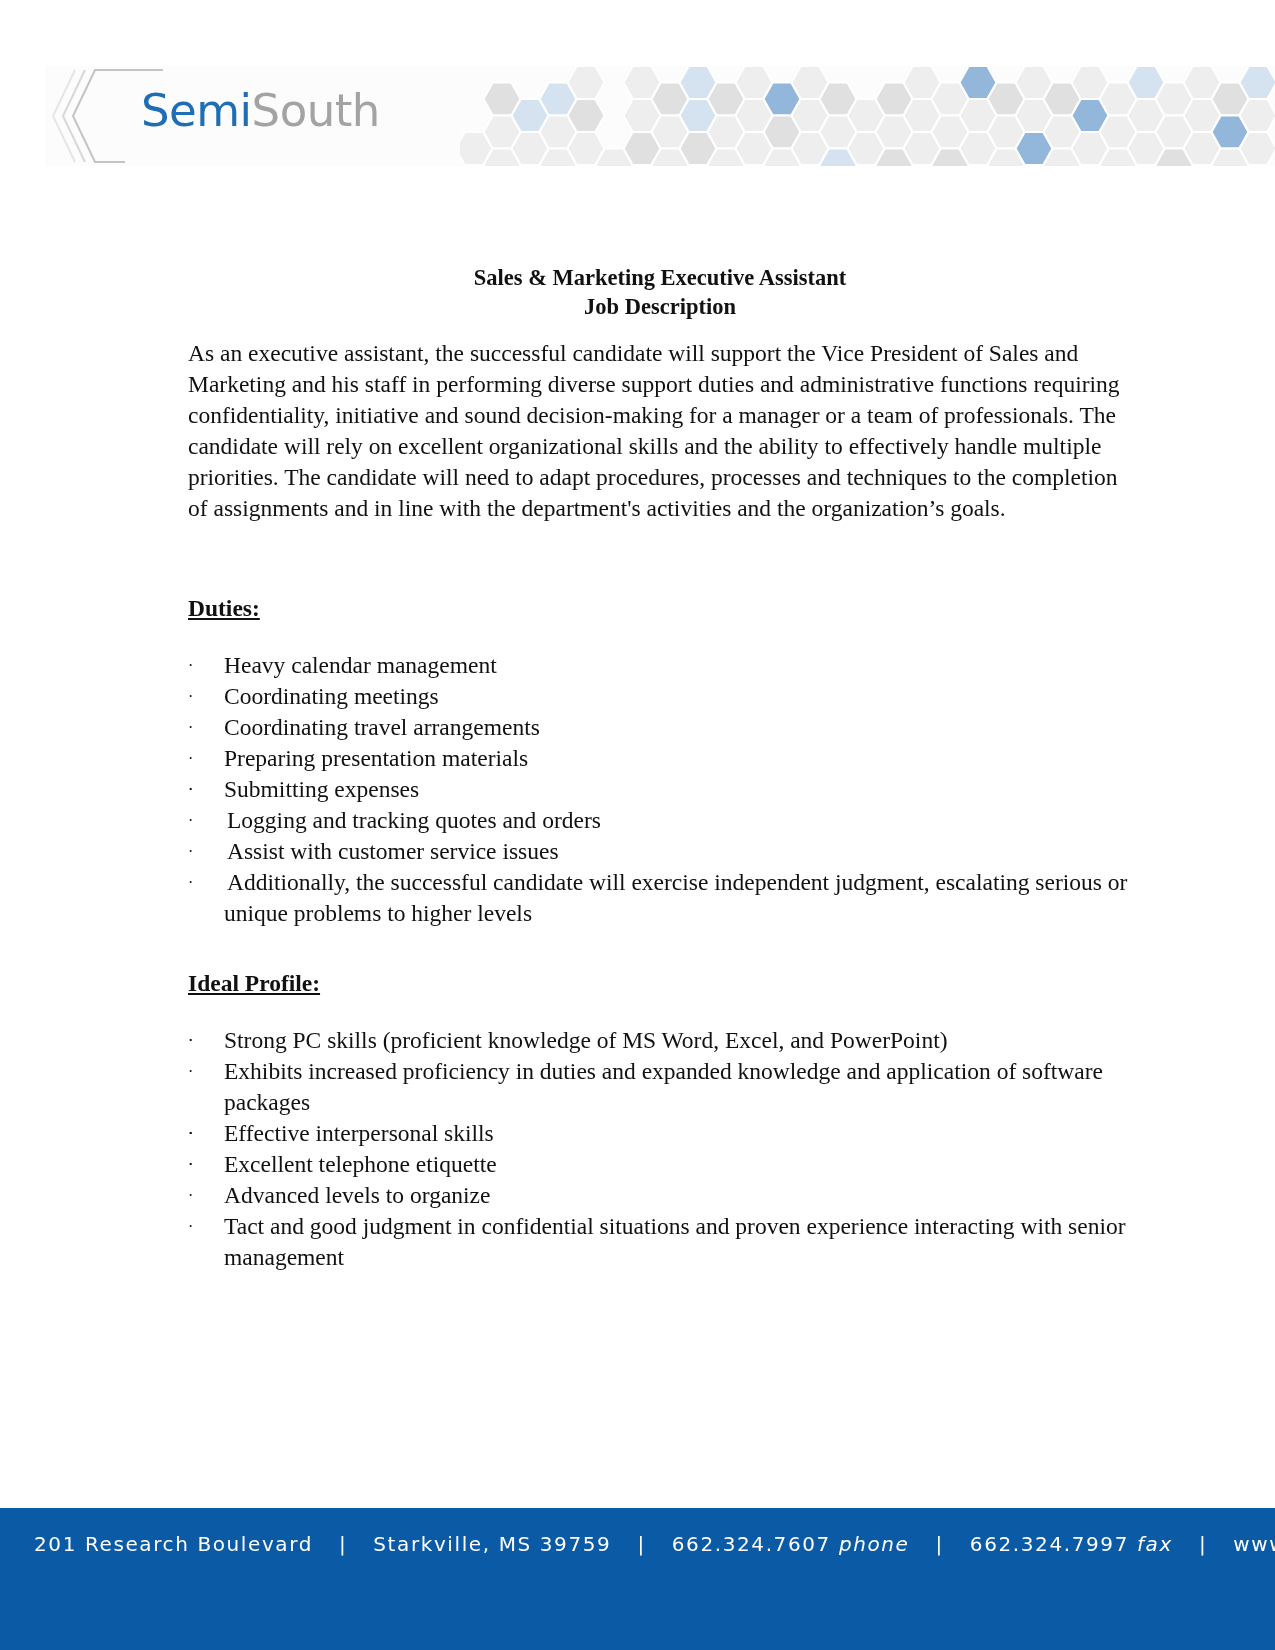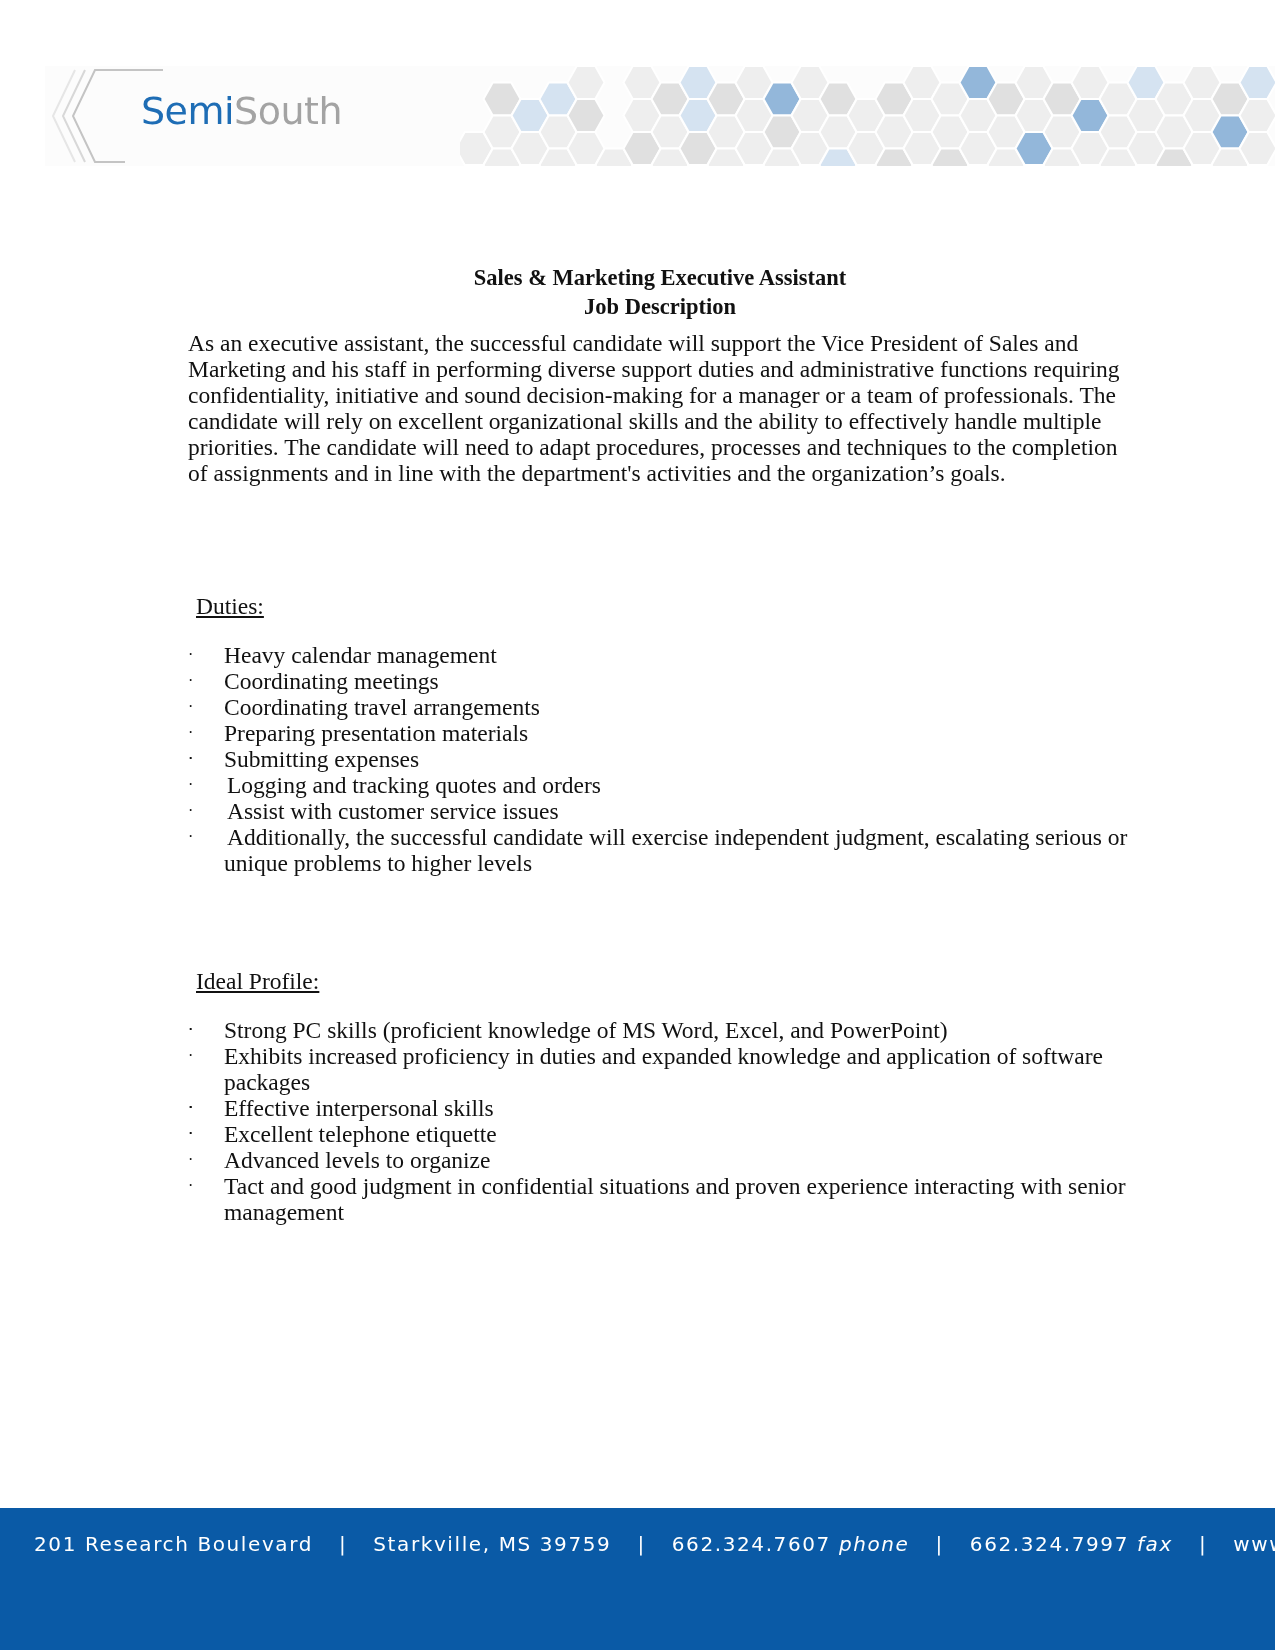--- a/index.html
+++ b/index.html
@@ -1,30 +1,30 @@
 <!DOCTYPE html>
 <html><head>
 <meta charset="utf-8">
 <style>
   html, body { margin: 0; padding: 0; background: #ffffff; }
   body { width: 1275px; height: 1650px; position: relative; overflow: hidden; font-family: "Liberation Serif", serif; color: #111; }
 
   .banner { position: absolute; left: 45px; top: 66px; width: 1230px; height: 100px; background: #fcfcfc; }
   .logo { position: absolute; left: 45px; top: 66px; width: 400px; height: 100px; }
   .logo svg { position: absolute; left: 0; top: 0; }
-  .logo-text { position: absolute; left: 96px; top: 10px; font-family: "DejaVu Sans", sans-serif; font-size: 38px; letter-spacing: -0.5px; line-height: 70px; }
+  .logo-text { position: absolute; left: 96px; top: 10px; font-family: "DejaVu Sans", sans-serif; font-size: 45px; letter-spacing: -0.5px; line-height: 70px; }
   .logo-semi { color: #1e6db5; }
   .logo-south { color: #a3a3a3; }
   .hex-field { position: absolute; left: 460px; top: 66px; width: 815px; height: 100px; overflow: hidden; }
 
   .title-block { position: absolute; left: 0; top: 263px; width: 1320px; text-align: center; font-weight: bold; font-size: 22.5px; line-height: 29px; }
 
-  .content { position: absolute; left: 188px; top: 330px; width: 960px; font-size: 23.5px; line-height: 26px; }
+  .content { position: absolute; left: 188px; top: 338px; width: 960px; font-size: 23.5px; line-height: 31px; }
   .intro { margin: 0; width: 945px; }
-  .section-heading { font-weight: normal; text-decoration: underline; margin: 8px; }
+  .section-heading { font-weight: bold; text-decoration: underline; margin: 0; }
   .duties-heading { position: absolute; top: 255px; left: 0; }
   .duties-list { position: absolute; top: 312px; left: 0; width: 960px; }
   .profile-heading { position: absolute; top: 630px; left: 0; }
   .profile-list { position: absolute; top: 687px; left: 0; width: 960px; }
   ul.blist { list-style: none; margin: 0; padding: 0; }
   ul.blist li { position: relative; padding-left: 36px; }
   ul.blist li .bullet { position: absolute; left: 0; top: 0; font-size: 16px; }
   ul.blist li.shift .txt { padding-left: 3px; }
 
   .footer { position: absolute; left: 0; top: 1508px; width: 1275px; height: 142px; background: #0a5aa6; }

